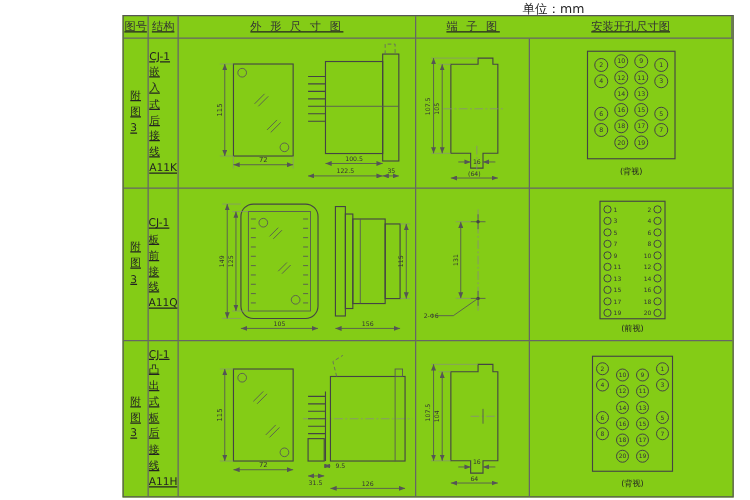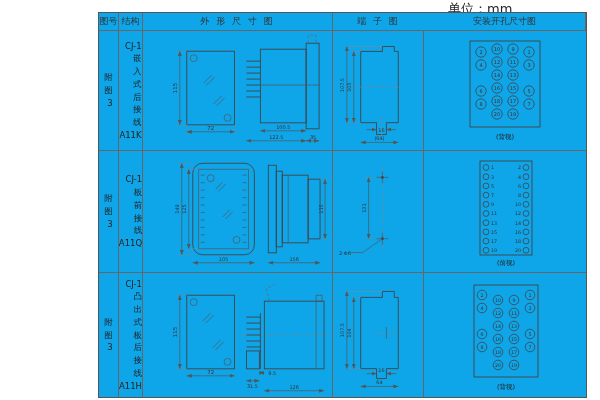--- a/index.html
+++ b/index.html
@@ -1,28 +1,28 @@
 <!DOCTYPE html>
 <html><head>
 <meta charset="utf-8">
 <style>
   html,body{margin:0;padding:0;}
   body{width:600px;height:400px;background:#ffffff;position:relative;overflow:hidden;
        font-family:"DejaVu Sans","Liberation Sans",sans-serif;color:#222;}
-  .unit{position:absolute;left:448px;top:0px;font-size:13px;color:#222;}
+  .unit{position:absolute;left:418px;top:0px;font-size:10px;color:#222;}
   .tbl{position:absolute;left:98px;top:12px;display:grid;
        grid-template-columns:20px 24px 190px 91px 162px;
        grid-template-rows:18px 120px 122px 124px;
-       border:1px solid #555;background:#0ea5e9;}
+       border:1px solid #555;background:#84cc16;text-decoration:underline;}
   .c{border-right:1px solid #666;border-bottom:1px solid #666;
      display:flex;align-items:center;justify-content:center;overflow:hidden;}
   .lc{border-right:none;}
   .lr{border-bottom:none;}
   .th{font-size:9px;color:#333;white-space:nowrap;}
-  .vtxt{font-size:8.5px;line-height:1.5;text-align:right;white-space:pre-line;color:#222;}
+  .vtxt{font-size:8.5px;line-height:1.5;text-align:left;white-space:pre-line;color:#222;}
   svg{display:block;}
   .ol{fill:none;stroke:#444;stroke-width:0.9;}
   .thin{fill:none;stroke:#555;stroke-width:0.7;}
   .ext{stroke:#888;stroke-width:0.5;}
   .dim{stroke:#555;stroke-width:0.7;fill:none;}
   .cl{stroke:#888;stroke-width:0.6;stroke-dasharray:7 2 1.5 2;fill:none;}
   .dsh{stroke:#666;stroke-width:0.7;stroke-dasharray:3 2;fill:none;}
   .dt{font-size:5.5px;fill:#333;}
   .dts{font-size:5px;fill:#333;}
   .cap{font-size:6.5px;fill:#222;}

